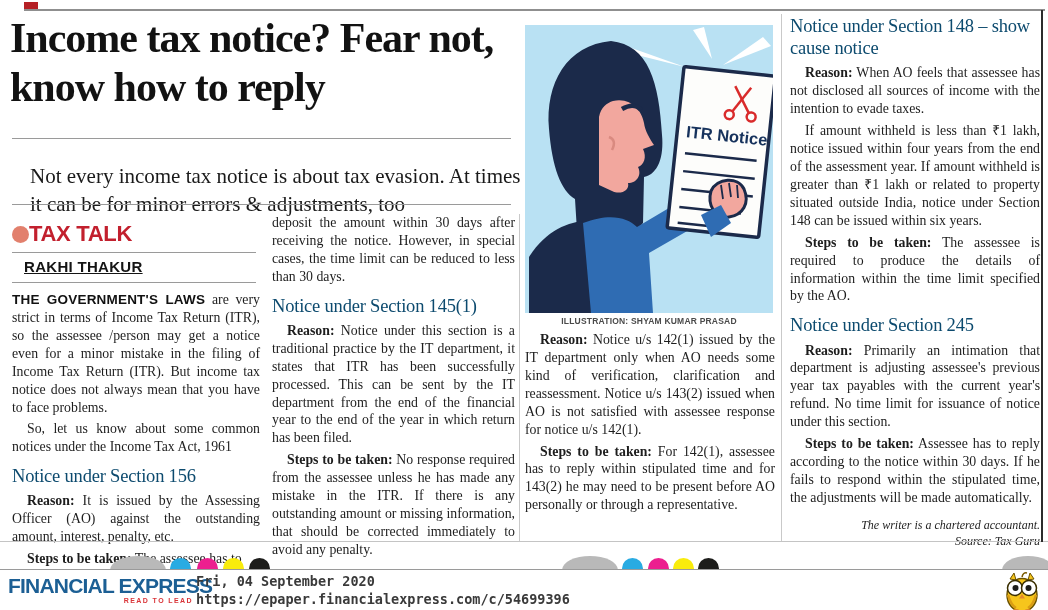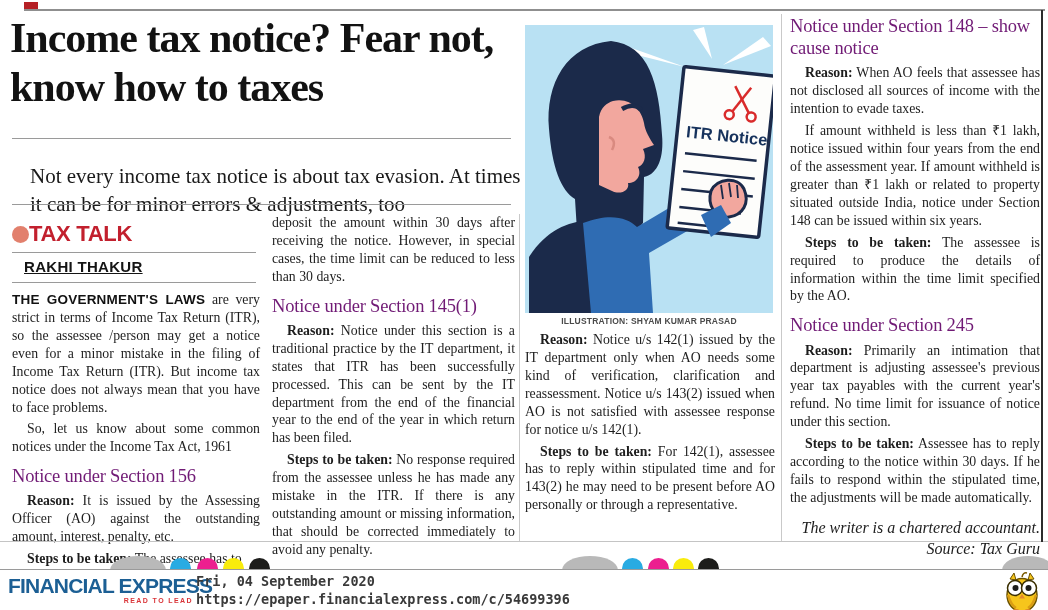--- a/index.html
+++ b/index.html
@@ -19,28 +19,28 @@
   .kicker-row{position:absolute;left:12px;top:221px;display:flex;align-items:center;}
   .kicker-dot{width:17px;height:17px;border-radius:50%;background:#e2806d;}
   .kicker-text{font:800 22px "Liberation Sans",sans-serif;color:#c2202e;letter-spacing:-.3px;}
   .author{position:absolute;left:24px;top:258px;font:700 15px "Liberation Sans",sans-serif;color:#141414;letter-spacing:.3px;text-decoration:underline;}
 
   .col{position:absolute;}
   .body-text{margin:0 0 4px 0;font:13.8px/1.3 "Liberation Serif",serif;text-align:justify;color:#1d1d1d;}
   .indent{text-indent:15px;}
   .leadin{font:700 13.5px "Liberation Sans",sans-serif;letter-spacing:.2px;color:#111;}
   .b{font-weight:700;}
-  .sec-head{margin:9px 0 5px 0;font:400 18.5px/1.2 "Liberation Serif",serif;color:#701a75;letter-spacing:-.2px;}
+  .sec-head{margin:9px 0 5px 0;font:400 18.5px/1.2 "Liberation Serif",serif;color:#0c4a6e;letter-spacing:-.2px;}
   .sec-head.first{margin-top:0;}
 
   .illus-box{position:absolute;left:525px;top:25px;width:248px;height:288px;}
   .illus-caption{position:absolute;left:525px;top:316px;width:248px;text-align:center;
                  font:700 8.5px "Liberation Sans",sans-serif;color:#4a4a4a;letter-spacing:.2px;}
 
-  .footnote{margin-top:10px;text-align:right;font-style:italic;font-size:16px;line-height:1.35;}
+  .footnote{margin-top:10px;text-align:right;font-style:italic;font-size:12px;line-height:1.35;}
 
   .art-bottom-rule{position:absolute;left:0;top:541px;width:1048px;height:1px;background:#c4c4c4;}
   .right-edge{position:absolute;left:1041px;top:10px;width:2px;height:532px;background:#2b2b2b;}
 
   .regmark{position:absolute;border-radius:50%;z-index:1;}
   .strip{position:absolute;left:0;top:569px;width:1048px;height:41px;background:#fff;
          border-top:1px solid #9a9a9a;z-index:5;}
   .brand{position:absolute;left:8px;top:5px;width:185px;}
   .brand-name{font:700 21px/1 "Liberation Sans",sans-serif;color:#1c5f94;letter-spacing:-.8px;white-space:nowrap;}
   .brand-tag{font:700 7px "Liberation Sans",sans-serif;color:#d93438;letter-spacing:1.4px;text-align:right;margin-top:1px;}
@@ -50,21 +50,21 @@
   .owl{position:absolute;right:4px;top:1px;z-index:6;}
 </style>
 </head>
 <body>
 
 <div class="page">
 
   <div class="red-mark"></div>
   <div class="top-rule"></div>
 
-  <h1 class="headline">Income tax notice? Fear not, know how to taxes</h1>
+  <h1 class="headline">Income tax notice? Fear not, know how to reply</h1>
   <div class="rule" style="left:12px;top:138px;width:499px;"></div>
   <h2 class="subhead">Not every income tax notice is about tax evasion. At times it can be for minor errors &amp; adjustments, too</h2>
   <div class="rule" style="left:12px;top:204px;width:499px;"></div>
 
   <div class="kicker-row">
     <span class="kicker-dot"></span>
     <span class="kicker-text">TAX TALK</span>
   </div>
   <div class="rule" style="left:12px;top:252px;width:244px;"></div>
   <div class="author">RAKHI THAKUR</div>

